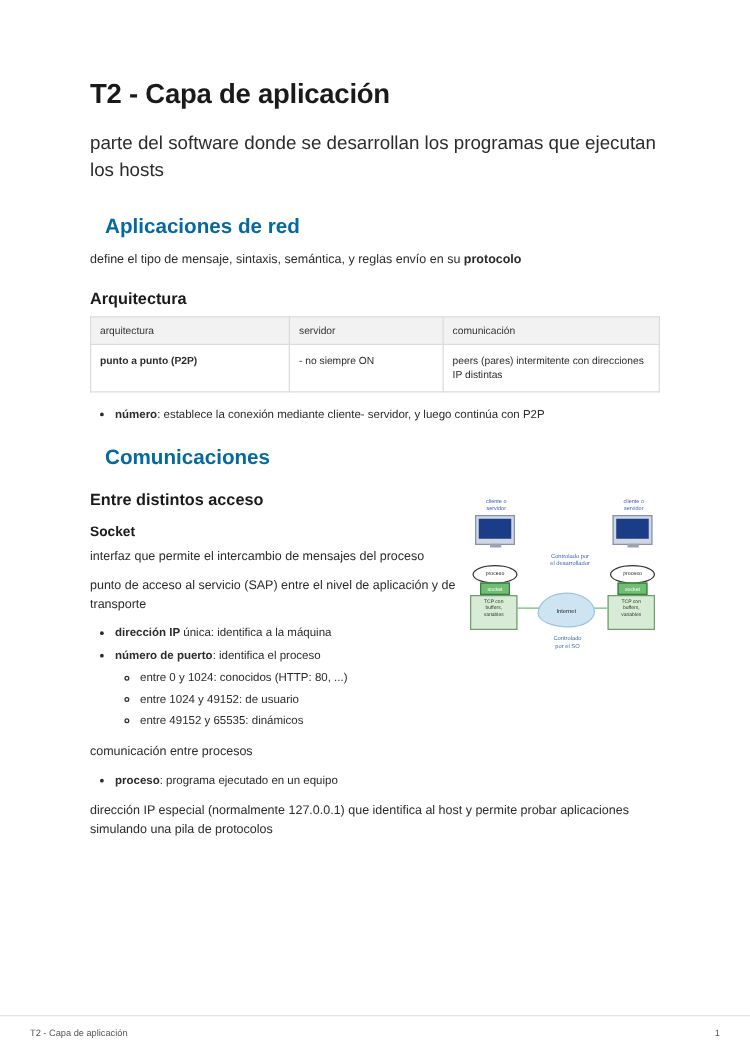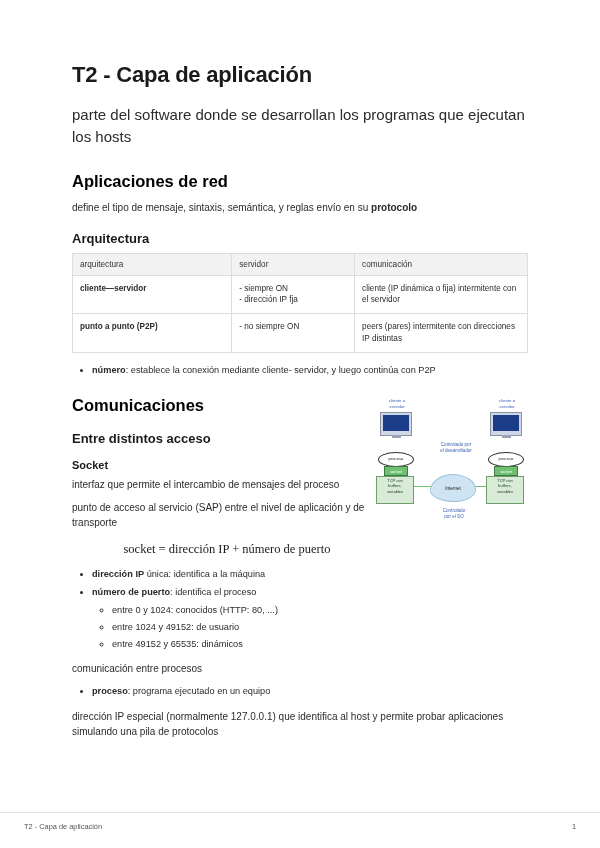--- a/index.html
+++ b/index.html
@@ -31,22 +31,22 @@
   }
   p.lead {
     font-size: 15px;
     line-height: 1.45;
     margin: 0 0 24px 0;
     color: #2b2b2b;
   }
   h2.sec {
     font-size: 16.5px;
     font-weight: bold;
-    margin: 0 0 9px 0;
-    color: #000000;
+    margin: 0 0 9px 12px;
+    color: #0369a1;
   }
   h3.sub {
     font-size: 13px;
     font-weight: bold;
     margin: 16px 0 7px 0;
     color: #1a1a1a;
   }
   h4.subsub {
     font-size: 11px;
     font-weight: bold;
@@ -254,46 +254,39 @@
       </colgroup>
     <thead>
       <tr>
         <th>arquitectura</th>
         <th>servidor</th>
         <th>comunicación</th>
       </tr>
     </thead>
     <tbody>
       <tr>
-        <td class="rowhead">cliente—servidor</td>
-        <td style="white-space: pre-line;">- siempre ON
-- dirección IP fja</td>
-        <td>cliente (IP dinámica o fija) intermitente con el servidor</td>
-      </tr>
-      <tr>
         <td class="rowhead">punto a punto (P2P)</td>
         <td style="white-space: pre-line;">- no siempre ON</td>
         <td>peers (pares) intermitente con direcciones IP distintas</td>
       </tr>
     </tbody>
   </table>
 
   <ul class="bul">
     <li><b>número</b><span>: establece la conexión mediante cliente- servidor, y luego continúa con P2P</span></li>
   </ul>
 
   <h2 class="sec" style="margin-top:18px;">Comunicaciones</h2>
 
   <h3 class="sub">Entre distintos acceso</h3>
 
   <h4 class="subsub">Socket</h4>
   <p class="txt" style="max-width: 300px;">interfaz que permite el intercambio de mensajes del proceso</p>
   <p class="txt" style="max-width: 300px;">punto de acceso al servicio (SAP) entre el nivel de aplicación y de transporte</p>
 
-  <div class="formula" style="max-width: 310px;">socket = dirección IP + número de puerto</div>
 
   <ul class="bul">
     <li><b>dirección IP</b><span> única: identifica a la máquina</span></li>
     <li><b>número de puerto</b><span>: identifica el proceso</span>
       <ul class="sub2">
         <li>entre 0 y 1024: conocidos (HTTP: 80, ...)</li>
         <li>entre 1024 y 49152: de usuario</li>
         <li>entre 49152 y 65535: dinámicos</li>
       </ul>
     </li>

